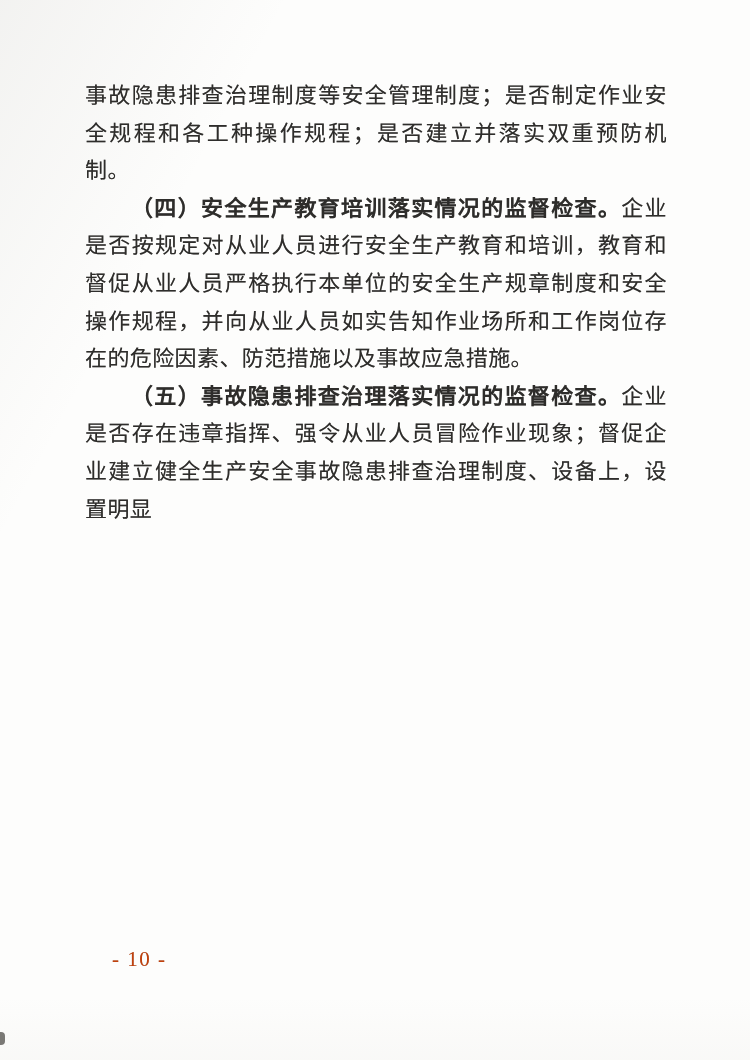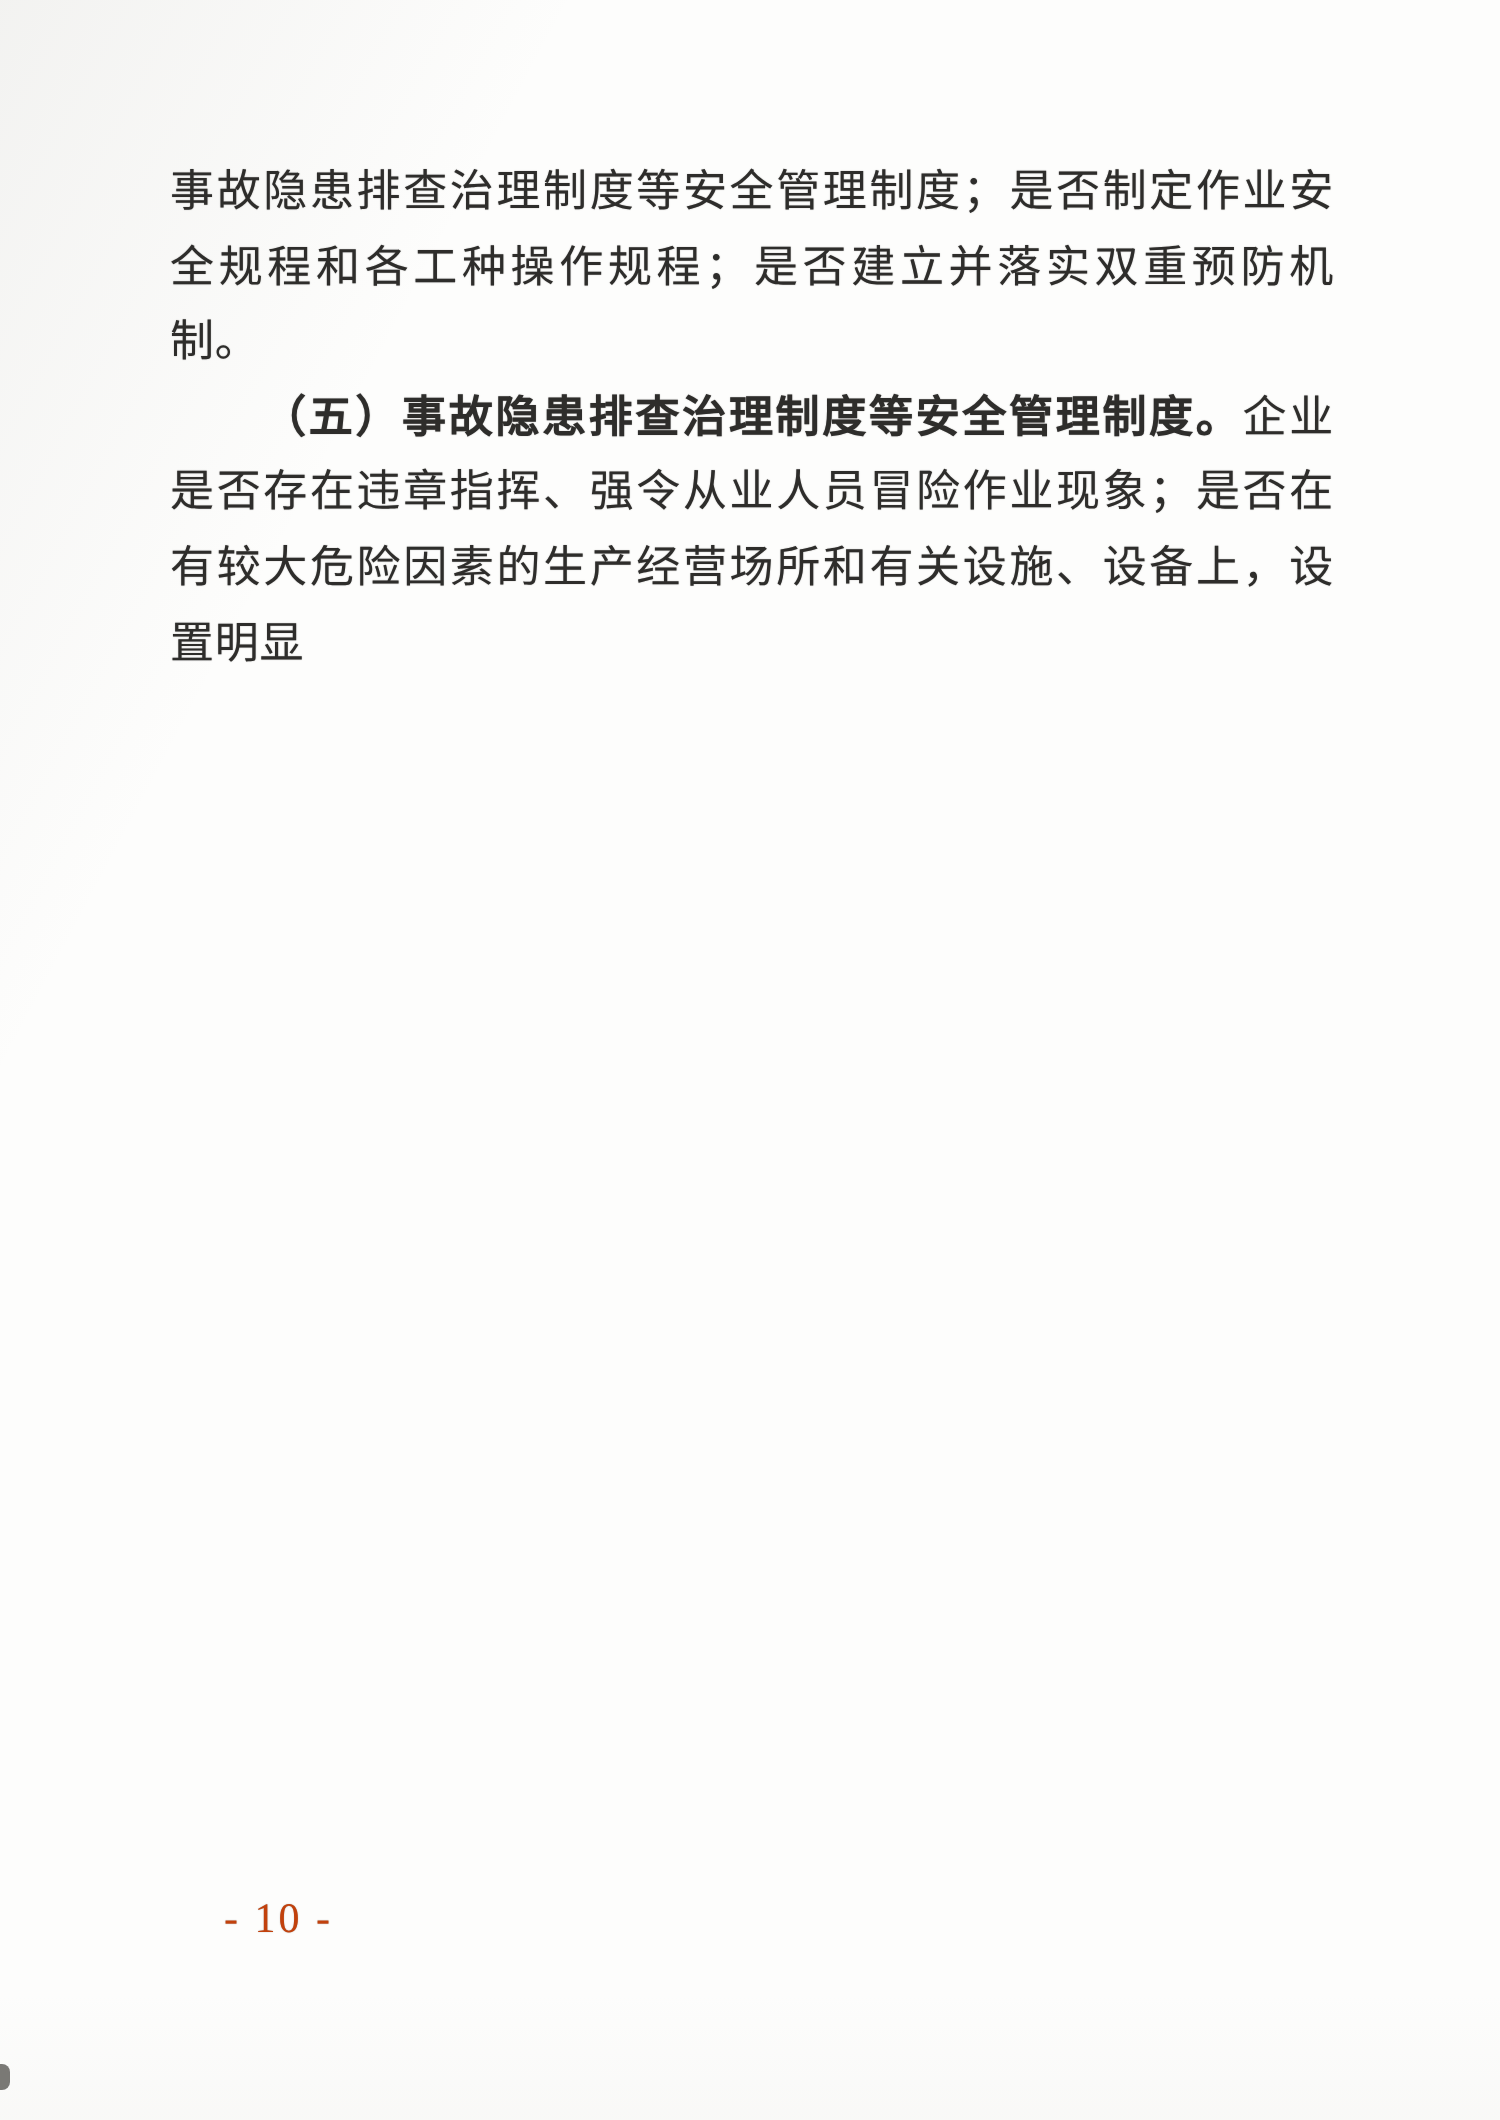--- a/index.html
+++ b/index.html
@@ -67,20 +67,21 @@
 <body>
 
 <div class="page">
   <div class="scan-tone"></div>
 
   <div class="body-text">
     <p class="para"><span class="body-run">事故隐患排查治理制度等安全管理制度；是否制定作业安全规程和各工种操作规程；是否建立并落实双重预防机制。</span></p>
 
 
 
+    <p class="para indent"><span class="lead">（四）安全生产教育培训落实情况的监督检查。</span><span class="body-run">企业是否按规定对从业人员进行安全生产教育和培训，教育和督促从业人员严格执行本单位的安全生产规章制度和安全操作规程，并向从业人员如实告知作业场所和工作岗位存在的危险因素、防范措施以及事故应急措施。</span></p>
 
-    <p class="para indent"><span class="lead">（五）事故隐患排查治理制度等安全管理制度。</span><span class="body-run">企业是否存在违章指挥、强令从业人员冒险作业现象；是否在有较大危险因素的生产经营场所和有关设施、设备上，设置明显</span></p>
+    <p class="para indent"><span class="lead">（五）事故隐患排查治理落实情况的监督检查。</span><span class="body-run">企业是否存在违章指挥、强令从业人员冒险作业现象；督促企业建立健全生产安全事故隐患排查治理制度、设备上，设置明显</span></p>
   </div>
 
   <div class="page-number">- 10 -</div>
 
   <div class="scan-speck"></div>
 </div>
 
 </body></html>

